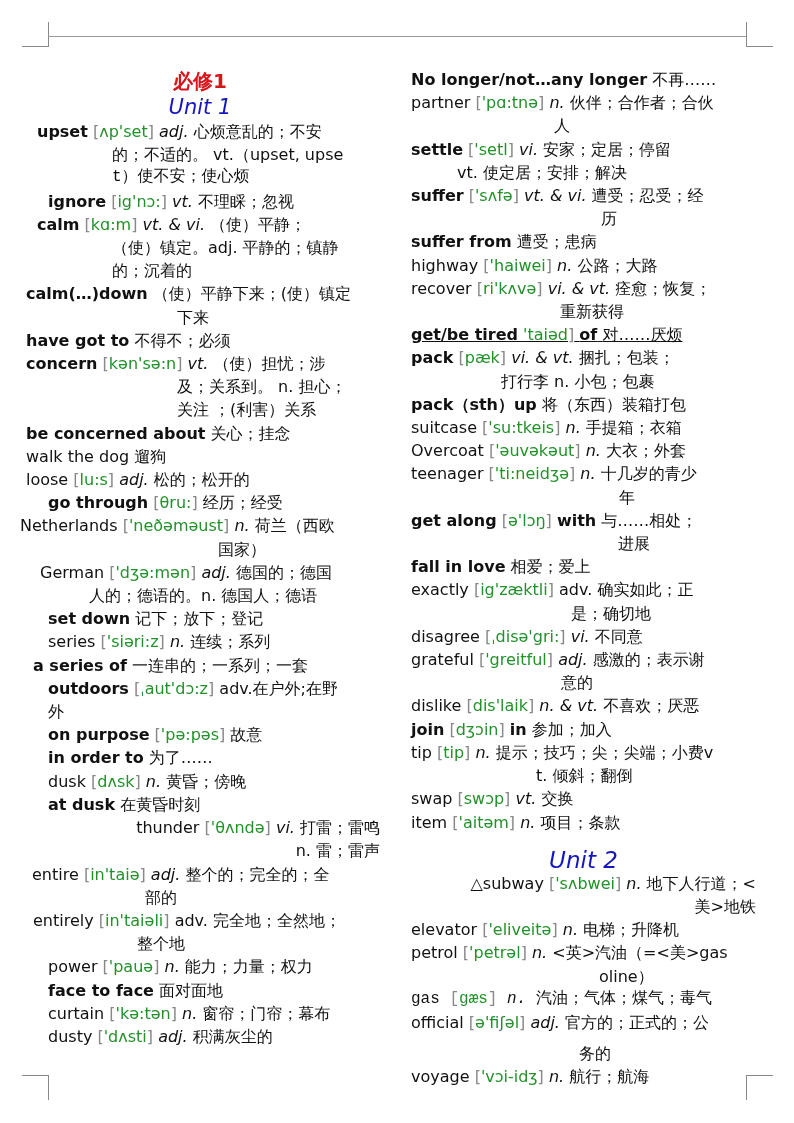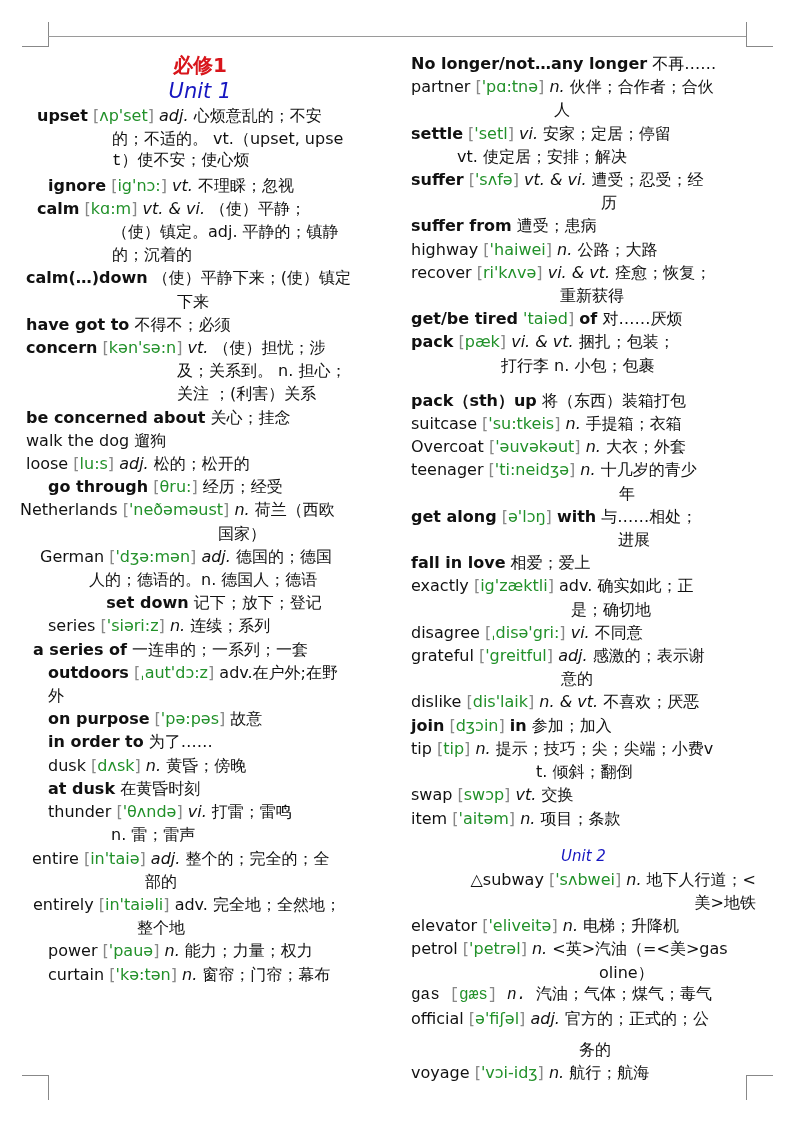--- a/index.html
+++ b/index.html
@@ -1,33 +1,33 @@
 <!DOCTYPE html>
 <html><head>
 <meta charset="utf-8">
 <style>
   html, body { margin:0; padding:0; background:#ffffff; }
   body { width:794px; height:1123px; position:relative; overflow:hidden;
          font-family:"DejaVu Sans", "Liberation Sans", sans-serif; color:#111; }
   .page { position:absolute; left:0; top:0; width:794px; height:1123px; }
   .mark { position:absolute; border-color:#888; border-style:solid; border-width:0; }
   .topline { position:absolute; left:48px; top:36px; width:698px; height:0; border-top:1.5px solid #9a9a9a; }
-  .col { position:absolute; top:52px; font-size:16px; line-height:23.2px; }
+  .col { position:absolute; top:68px; font-size:16px; line-height:23.2px; }
   .col-left { left:20px; width:360px; }
   .col-right { left:411px; width:345px; }
   .entry { white-space:normal; }
   .hw { font-weight:600; }
   .hw-plain { font-weight:400; }
   .ph { color:#22912a; }
   .br { color:#888; }
   .pos { font-style:italic; }
   .cont { display:block; }
   .title-cn { text-align:center; color:#d8151b; font-weight:700; font-size:20px; line-height:26px; }
   .title-unit { text-align:center; color:#1616c0; font-style:italic; font-weight:500; font-size:21px; line-height:26px; }
-  .unit2 { text-align:center; color:#1616c0; font-style:italic; font-size:15px; line-height:24px; margin-top:14px; }
+  .unit2 { text-align:center; color:#1616c0; font-style:italic; font-size:23px; line-height:24px; margin-top:14px; }
 </style>
 </head>
 <body>
 
 <div class="page">
 
   <div class="mark" style="left:22px;top:22px;width:26px;height:24px;border-right-width:1.5px;border-bottom-width:1.5px;"></div>
   <div class="mark" style="left:746px;top:22px;width:26px;height:24px;border-left-width:1.5px;border-bottom-width:1.5px;"></div>
   <div class="mark" style="left:22px;top:1075px;width:26px;height:24px;border-right-width:1.5px;border-top-width:1.5px;"></div>
   <div class="mark" style="left:746px;top:1075px;width:26px;height:24px;border-left-width:1.5px;border-top-width:1.5px;"></div>
@@ -42,48 +42,50 @@
         <div class="entry" style="padding-left: 17px;"><span class="hw">calm</span> <span class="br">[</span><span class="ph">kɑ:m</span><span class="br">]</span> <span class="pos">vt. &amp; vi.</span> <span>（使）平静；</span><span class="cont" style="padding-left: 75px;">（使）镇定。adj. 平静的；镇静</span><span class="cont" style="padding-left: 75px;">的；沉着的</span></div>
         <div class="entry" style="padding-left: 6px;"><span class="hw">calm(…)down</span> <span>（使）平静下来；(使）镇定</span><span class="cont" style="padding-left: 151px;">下来</span></div>
         <div class="entry" style="padding-left: 6px;"><span class="hw">have got to</span> <span>不得不；必须</span></div>
         <div class="entry" style="padding-left: 6px;"><span class="hw">concern</span> <span class="br">[</span><span class="ph">kən'sə:n</span><span class="br">]</span> <span class="pos">vt.</span> <span>（使）担忧；涉</span><span class="cont" style="padding-left: 151px;">及；关系到。 n. 担心；</span><span class="cont" style="padding-left: 151px;">关注 ；(利害）关系</span></div>
         <div class="entry" style="padding-left: 6px;"><span class="hw">be concerned about</span> <span>关心；挂念</span></div>
         <div class="entry" style="padding-left: 6px;"><span class="hw-plain">walk the dog</span> <span>遛狗</span></div>
         <div class="entry" style="padding-left: 6px;"><span class="hw-plain">loose</span> <span class="br">[</span><span class="ph">lu:s</span><span class="br">]</span> <span class="pos">adj.</span> <span>松的；松开的</span></div>
         <div class="entry" style="padding-left: 28px;"><span class="hw">go through</span> <span class="br">[</span><span class="ph">θru:</span><span class="br">]</span> <span>经历；经受</span></div>
         <div class="entry" style="padding-left: 0px;"><span class="hw-plain">Netherlands</span> <span class="br">[</span><span class="ph">'neðəməust</span><span class="br">]</span> <span class="pos">n.</span> <span>荷兰（西欧</span><span class="cont" style="padding-left: 198px;">国家）</span></div>
         <div class="entry" style="padding-left: 20px;"><span class="hw-plain">German</span> <span class="br">[</span><span class="ph">'dʒə:mən</span><span class="br">]</span> <span class="pos">adj.</span> <span>德国的；德国</span><span class="cont" style="padding-left: 49px;">人的；德语的。n.  德国人；德语</span></div>
-        <div class="entry" style="padding-left: 28px; text-align: center;"><span class="hw">set down</span> <span>记下；放下；登记</span></div>
+        <div class="entry" style="padding-left: 28px;"><span class="hw">set down</span> <span>记下；放下；登记</span></div>
         <div class="entry" style="padding-left: 28px;"><span class="hw-plain">series</span> <span class="br">[</span><span class="ph">'siəri:z</span><span class="br">]</span> <span class="pos">n.</span> <span>连续；系列</span></div>
         <div class="entry" style="padding-left: 13px;"><span class="hw">a series of</span> <span>一连串的；一系列；一套</span></div>
         <div class="entry" style="padding-left: 28px;"><span class="hw">outdoors</span> <span class="br">[</span><span class="ph">ˌaut'dɔ:z</span><span class="br">]</span> <span>adv.在户外;在野</span><span class="cont" style="padding-left: 0px;">外</span></div>
         <div class="entry" style="padding-left: 28px;"><span class="hw">on purpose</span> <span class="br">[</span><span class="ph">'pə:pəs</span><span class="br">]</span> <span>故意</span></div>
         <div class="entry" style="padding-left: 28px;"><span class="hw">in order to</span> <span>为了……</span></div>
         <div class="entry" style="padding-left: 28px;"><span class="hw-plain">dusk</span> <span class="br">[</span><span class="ph">dʌsk</span><span class="br">]</span> <span class="pos">n.</span> <span>黄昏；傍晚</span></div>
         <div class="entry" style="padding-left: 28px;"><span class="hw">at dusk</span> <span>在黄昏时刻</span></div>
-        <div class="entry" style="padding-left: 28px;"><span class="hw-plain">thunder</span> <span class="br">[</span><span class="ph">'θʌndə</span><span class="br">]</span> <span class="pos">vi.</span> <span>打雷；雷鸣</span><span class="cont" style="padding-left: 63px;">n. 雷；雷声</span></div>
+        <div class="entry" style="padding-left: 28px; text-align: right;"><span class="hw-plain">thunder</span> <span class="br">[</span><span class="ph">'θʌndə</span><span class="br">]</span> <span class="pos">vi.</span> <span>打雷；雷鸣</span><span class="cont" style="padding-left: 63px;">n. 雷；雷声</span></div>
         <div class="entry" style="padding-left: 12px;"><span class="hw-plain">entire</span> <span class="br">[</span><span class="ph">in'taiə</span><span class="br">]</span> <span class="pos">adj.</span> <span>整个的；完全的；全</span><span class="cont" style="padding-left: 113px;">部的</span></div>
         <div class="entry" style="padding-left: 13px;"><span class="hw-plain">entirely</span> <span class="br">[</span><span class="ph">in'taiəli</span><span class="br">]</span> <span>adv.  完全地；全然地；</span><span class="cont" style="padding-left: 104px;">整个地</span></div>
         <div class="entry" style="padding-left: 28px;"><span class="hw-plain">power</span> <span class="br">[</span><span class="ph">'pauə</span><span class="br">]</span> <span class="pos">n.</span> <span>能力；力量；权力</span></div>
+        <div class="entry" style="padding-left: 28px;"><span class="hw">face to face</span> <span>面对面地</span></div>
         <div class="entry" style="padding-left: 28px;"><span class="hw-plain">curtain</span> <span class="br">[</span><span class="ph">'kə:tən</span><span class="br">]</span> <span class="pos">n.</span> <span>窗帘；门帘；幕布</span></div>
+        <div class="entry" style="padding-left: 28px;"><span class="hw-plain">dusty</span> <span class="br">[</span><span class="ph">'dʌsti</span><span class="br">]</span> <span class="pos">adj.</span> <span>积满灰尘的</span></div>
       </div>
   </div>
 
   <div class="col col-right">
     <div id="right-list">
         <div class="entry" style="padding-left: 0px;"><span class="hw">No longer/not…any longer</span> <span>不再……</span></div>
         <div class="entry" style="padding-left: 0px;"><span class="hw-plain">partner</span> <span class="br">[</span><span class="ph">'pɑ:tnə</span><span class="br">]</span> <span class="pos">n.</span> <span>伙伴；合作者；合伙</span><span class="cont" style="padding-left: 143px;">人</span></div>
         <div class="entry" style="padding-left: 0px;"><span class="hw">settle</span> <span class="br">[</span><span class="ph">'setl</span><span class="br">]</span> <span class="pos">vi.</span> <span>安家；定居；停留</span><span class="cont" style="padding-left: 46px;">vt. 使定居；安排；解决</span></div>
         <div class="entry" style="padding-left: 0px;"><span class="hw">suffer</span> <span class="br">[</span><span class="ph">'sʌfə</span><span class="br">]</span> <span class="pos">vt. &amp; vi.</span> <span>遭受；忍受；经</span><span class="cont" style="padding-left: 190px;">历</span></div>
         <div class="entry" style="padding-left: 0px;"><span class="hw">suffer from</span> <span>遭受；患病</span></div>
         <div class="entry" style="padding-left: 0px;"><span class="hw-plain">highway</span> <span class="br">[</span><span class="ph">'haiwei</span><span class="br">]</span> <span class="pos">n.</span> <span>公路；大路</span></div>
         <div class="entry" style="padding-left: 0px;"><span class="hw-plain">recover</span> <span class="br">[</span><span class="ph">ri'kʌvə</span><span class="br">]</span> <span class="pos">vi. &amp; vt.</span> <span>痊愈；恢复；</span><span class="cont" style="padding-left: 149px;">重新获得</span></div>
-        <div class="entry" style="padding-left: 0px;"><span class="hw">get/be tired</span> <span class="ph">'taiəd</span><span class="br">]</span> <span class="hw">of</span> <span>对……厌烦</span></div>
+        <div class="entry" style="padding-left: 0px; text-decoration: underline;"><span class="hw">get/be tired</span> <span class="ph">'taiəd</span><span class="br">]</span> <span class="hw">of</span> <span>对……厌烦</span></div>
         <div class="entry" style="padding-left: 0px;"><span class="hw">pack</span> <span class="br">[</span><span class="ph">pæk</span><span class="br">]</span> <span class="pos">vi. &amp; vt.</span> <span>捆扎；包装；</span><span class="cont" style="padding-left: 90px;">打行李      n. 小包；包裹</span></div>
-        <div class="entry" style="padding-left: 0px; margin-top: 12px;"><span class="hw">pack（sth）up</span> <span>将（东西）装箱打包</span></div>
+        <div class="entry" style="padding-left: 0px;"><span class="hw">pack（sth）up</span> <span>将（东西）装箱打包</span></div>
         <div class="entry" style="padding-left: 0px;"><span class="hw-plain">suitcase</span> <span class="br">[</span><span class="ph">'su:tkeis</span><span class="br">]</span> <span class="pos">n.</span> <span>手提箱；衣箱</span></div>
         <div class="entry" style="padding-left: 0px;"><span class="hw-plain">Overcoat</span> <span class="br">[</span><span class="ph">'əuvəkəut</span><span class="br">]</span> <span class="pos">n.</span> <span>大衣；外套</span></div>
         <div class="entry" style="padding-left: 0px;"><span class="hw-plain">teenager</span> <span class="br">[</span><span class="ph">'ti:neidʒə</span><span class="br">]</span> <span class="pos">n.</span> <span>十几岁的青少</span><span class="cont" style="padding-left: 208px;">年</span></div>
         <div class="entry" style="padding-left: 0px;"><span class="hw">get along</span> <span class="br">[</span><span class="ph">ə'lɔŋ</span><span class="br">]</span> <span class="hw">with</span> <span>与……相处；</span><span class="cont" style="padding-left: 207px;">进展</span></div>
         <div class="entry" style="padding-left: 0px;"><span class="hw">fall in love</span> <span>相爱；爱上</span></div>
         <div class="entry" style="padding-left: 0px;"><span class="hw-plain">exactly</span> <span class="br">[</span><span class="ph">ig'zæktli</span><span class="br">]</span> <span>adv.  确实如此；正</span><span class="cont" style="padding-left: 160px;">是；确切地</span></div>
         <div class="entry" style="padding-left: 0px;"><span class="hw-plain">disagree</span> <span class="br">[</span><span class="ph">ˌdisə'gri:</span><span class="br">]</span> <span class="pos">vi.</span> <span>不同意</span></div>
         <div class="entry" style="padding-left: 0px;"><span class="hw-plain">grateful</span> <span class="br">[</span><span class="ph">'greitful</span><span class="br">]</span> <span class="pos">adj.</span> <span>感激的；表示谢</span><span class="cont" style="padding-left: 150px;">意的</span></div>
         <div class="entry" style="padding-left: 0px;"><span class="hw-plain">dislike</span> <span class="br">[</span><span class="ph">dis'laik</span><span class="br">]</span> <span class="pos">n. &amp; vt.</span> <span>不喜欢；厌恶</span></div>
         <div class="entry" style="padding-left: 0px;"><span class="hw">join</span> <span class="br">[</span><span class="ph">dʒɔin</span><span class="br">]</span> <span class="hw">in</span> <span>参加；加入</span></div>

